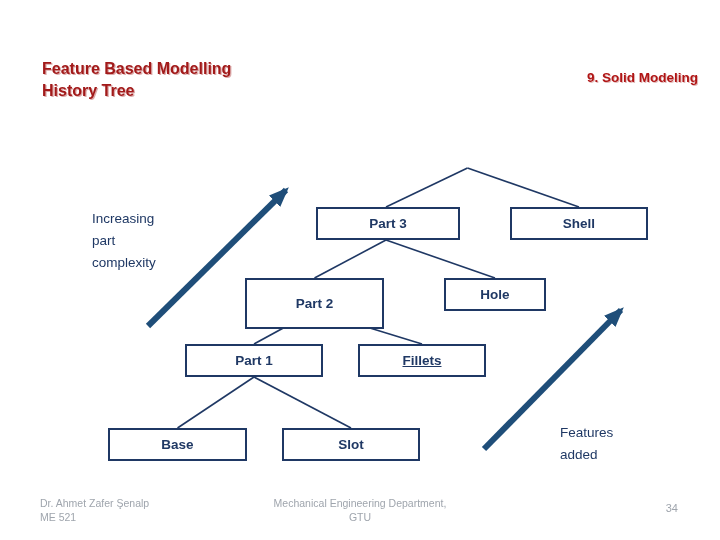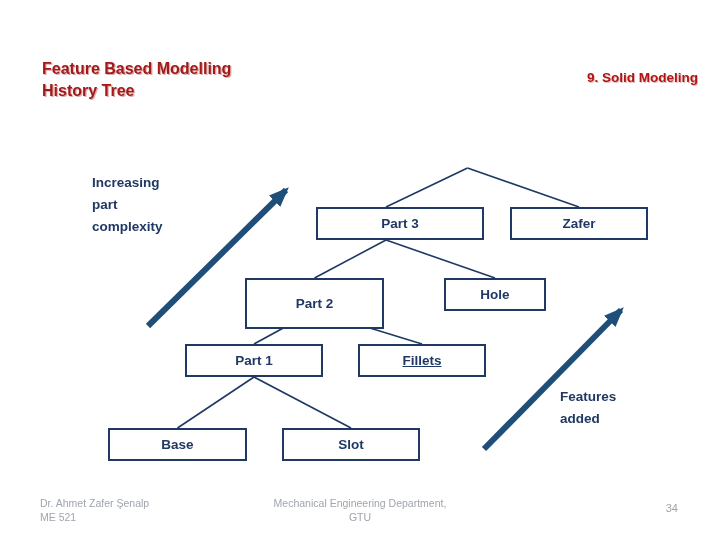--- a/index.html
+++ b/index.html
@@ -23,31 +23,31 @@
   }
   
   .diagram-svg{position:absolute;left:0;top:0;width:720px;height:540px;}
   .node{
     position:absolute;box-sizing:border-box;
     border:2px solid var(--navy,#1F3864);background:#ffffff;
     display:flex;align-items:center;justify-content:center;
     color:var(--navy,#1F3864);font-size:13.5px;font-weight:600;
   }
   .node-final  {left:405px;top:133px;width:125px;height:35px;}
-  .node-part3  {left:316px;top:207px;width:168px;height:33px;}
+  .node-part3  {left:316px;top:207px;width:144px;height:33px;}
   .node-shell  {left:510px;top:207px;width:138px;height:33px;}
   .node-part2  {left:245px;top:278px;width:139px;height:51px;}
   .node-hole   {left:444px;top:278px;width:102px;height:33px;}
   .node-part1  {left:185px;top:344px;width:138px;height:33px;}
   .node-fillets{left:358px;top:344px;width:128px;height:33px;text-decoration:underline;}
   .node-base   {left:108px;top:428px;width:139px;height:33px;}
   .node-slot   {left:282px;top:428px;width:138px;height:33px;}
   .arrow-label{
     position:absolute;color:var(--navy,#1F3864);
-    font-size:13.5px;font-weight:700;line-height:22px;white-space:pre-line;
+    font-size:13.5px;font-weight:400;line-height:22px;white-space:pre-line;margin-top:36px;
   }
   .label-left {left:92px;top:172px;}
   .label-right{left:560px;top:386px;}
   
   .footer-left{
     position:absolute;left:40px;top:496px;
     font-size:10.5px;line-height:14px;color:var(--footer-gray,#9FA5AD);
   }
   .footer-center{
     position:absolute;left:0;right:0;top:496px;text-align:center;
@@ -88,21 +88,21 @@
     </g>
 
     <line x1="148" y1="326" x2="286" y2="190" stroke="#1F4E79" stroke-width="6" marker-end="url(#arrowhead)"></line>
     <line x1="484" y1="449" x2="621" y2="310" stroke="#1F4E79" stroke-width="6" marker-end="url(#arrowhead)"></line>
   </svg>
 
   <div class="node node-part3">
       <span>Part 3</span>
     </div>
   <div class="node node-shell">
-      <span>Zafer</span>
+      <span>Shell</span>
     </div>
   <div class="node node-part2">
       <span>Part 2</span>
     </div>
   <div class="node node-hole">
       <span>Hole</span>
     </div>
   <div class="node node-part1">
       <span>Part 1</span>
     </div>

